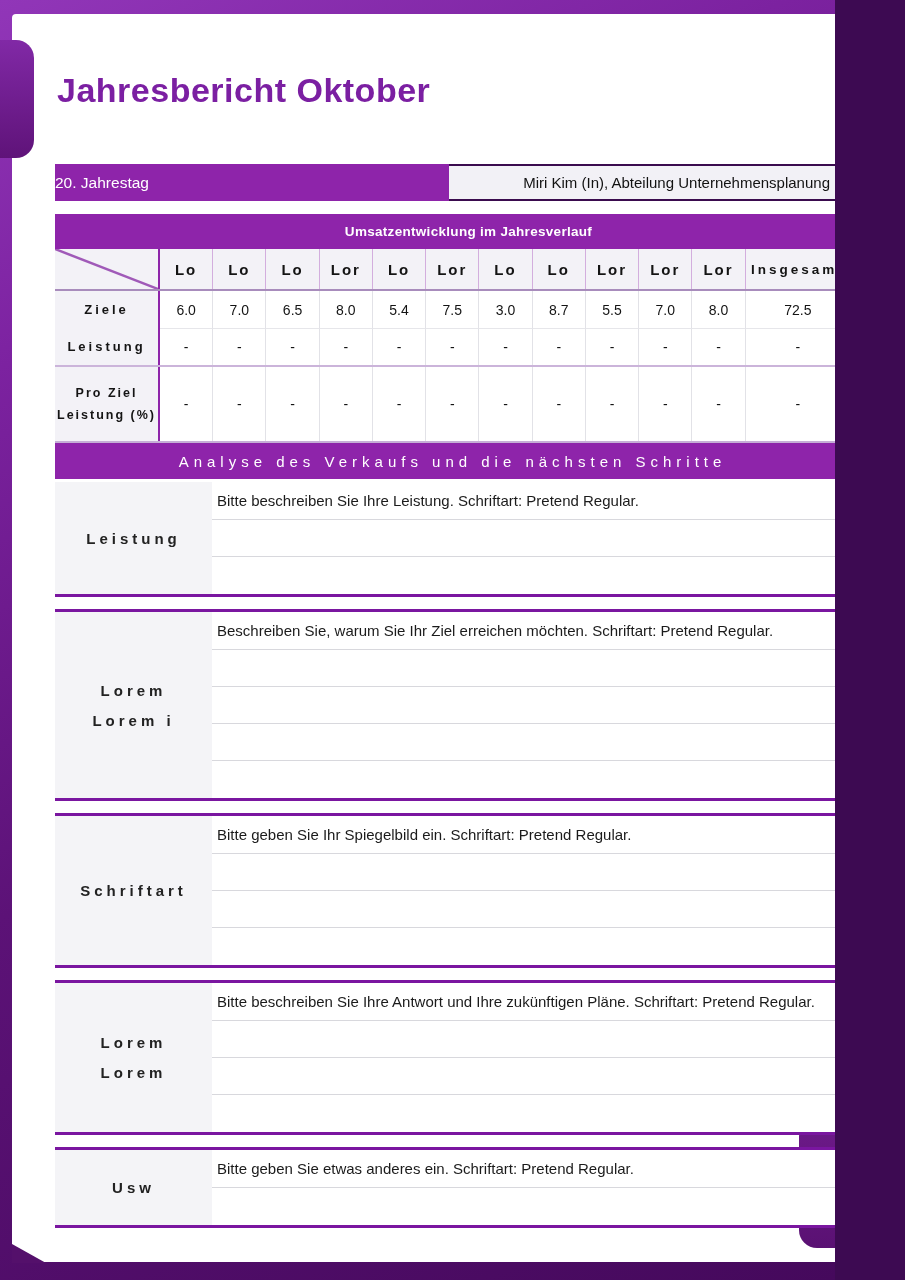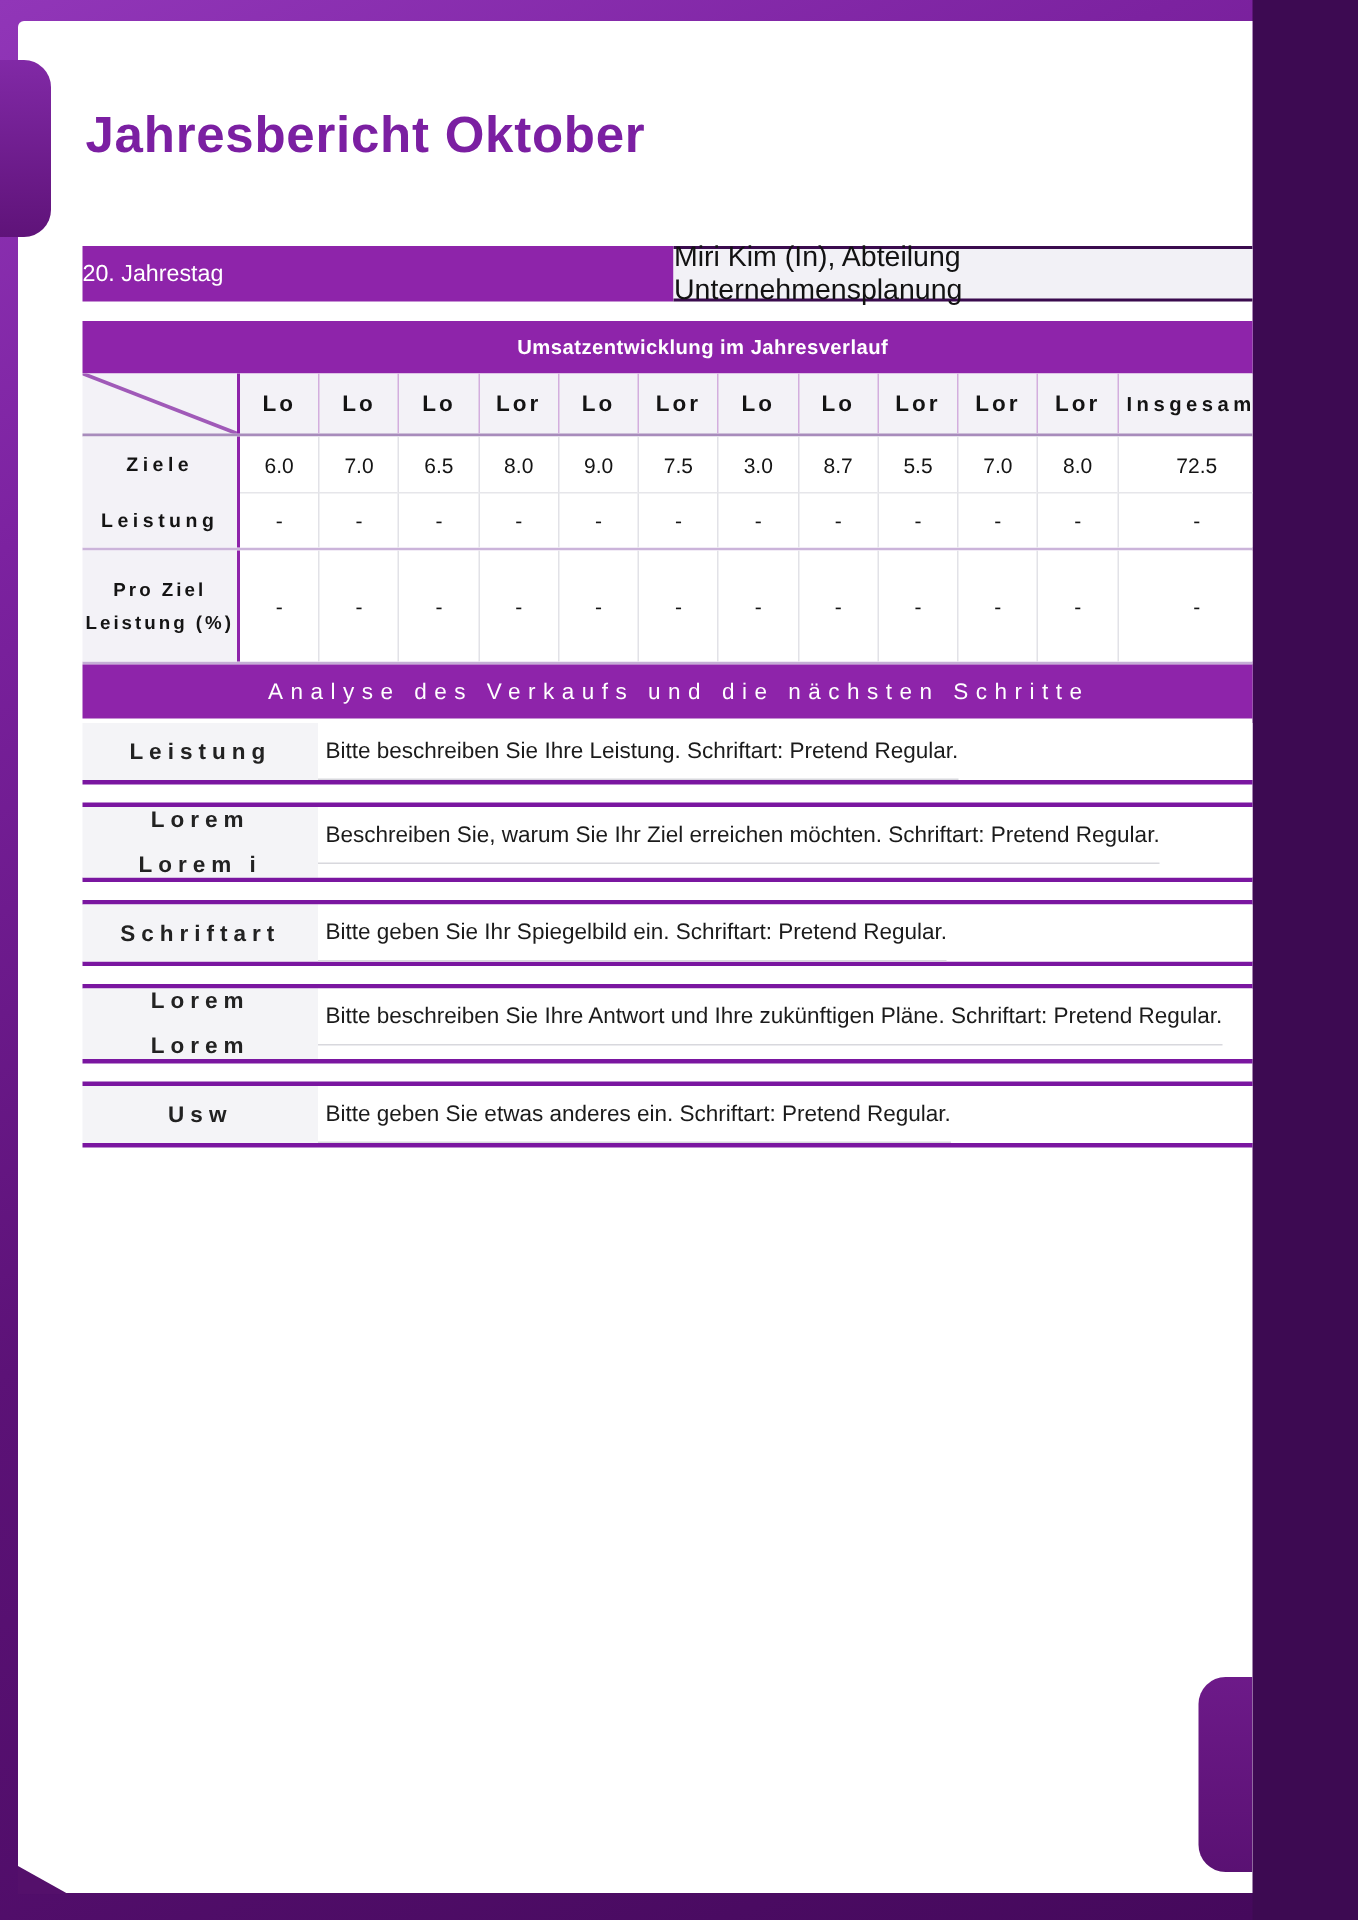--- a/index.html
+++ b/index.html
@@ -38,21 +38,21 @@
 
   .hdr-row { display:flex; margin-top:54px; height:37px; }
   .hdr-left {
     width:49.6%; background:#8e24aa; color:#ffffff; display:flex;
     align-items:center; padding-left:0; font-size:15.5px;
   }
   .hdr-right {
     flex:1; background:#f2f1f6; color:#121212;
     border-top:2px solid #3a0b4e; border-bottom:2px solid #3a0b4e;
     display:flex; align-items:center; justify-content:flex-end;
-    padding-right:20px; font-size:19px;
+    padding-right:20px; font-size:15px;
   }
 
   .tbl { margin-top:13px; border-bottom:2px solid #c5aed6; }
   .tbl-title {
     height:35px; background:#8e24aa; color:#ffffff; font-weight:bold;
     font-size:13.5px; letter-spacing:0.3px;
     display:flex; align-items:center; justify-content:center;padding-left:32px;
   }
   .tbl-header { display:flex; height:42px; background:#f3f2f7; border-bottom:2px solid #a88cbc; }
   .corner-cell { width:105px; position:relative; border-right:2px solid #8e24aa; }
@@ -90,21 +90,21 @@
   }
 
   .section { display:flex; border-bottom:3px solid #7a16a0; }
   .section.bordered-top { margin-top:12px; border-top:3px solid #7a16a0; }
   .section.first { margin-top:3px; }
   .sec-label {
     width:157px; background:#f4f4f7; display:flex; flex-direction:column;
     align-items:center; justify-content:center; gap:13px;
     font-weight:bold; font-size:15px; letter-spacing:4px; color:#222222;
   }
-  .sec-content { flex:1; display:flex; flex-direction:row; background:#ffffff; }
+  .sec-content { flex:1; display:flex; flex-direction:column; background:#ffffff; }
   .sec-prompt {
     height:38px; display:flex; align-items:center; padding-left:5px;
     font-size:15px; color:#1b1b1b; border-bottom:1px solid #d8d8dd;
   }
   .sec-row { height:37px; border-bottom:1px solid #d8d8dd; }
   .sec-row:last-child { border-bottom:none; }
 </style>
 </head>
 <body>
 
@@ -147,21 +147,21 @@
       </div>
 
       <div class="tbl-row r-ziele">
         <div class="row-label">
           <span>Ziele</span>
         </div>
         <div class="row-cell">6.0</div>
         <div class="row-cell">7.0</div>
         <div class="row-cell">6.5</div>
         <div class="row-cell">8.0</div>
-        <div class="row-cell">9.0</div>
+        <div class="row-cell">5.4</div>
         <div class="row-cell">7.5</div>
         <div class="row-cell">3.0</div>
         <div class="row-cell">8.7</div>
         <div class="row-cell">5.5</div>
         <div class="row-cell">7.0</div>
         <div class="row-cell">8.0</div>
         <div class="row-cell total">72.5</div>
       </div>
 
       <div class="tbl-row r-leistung">

